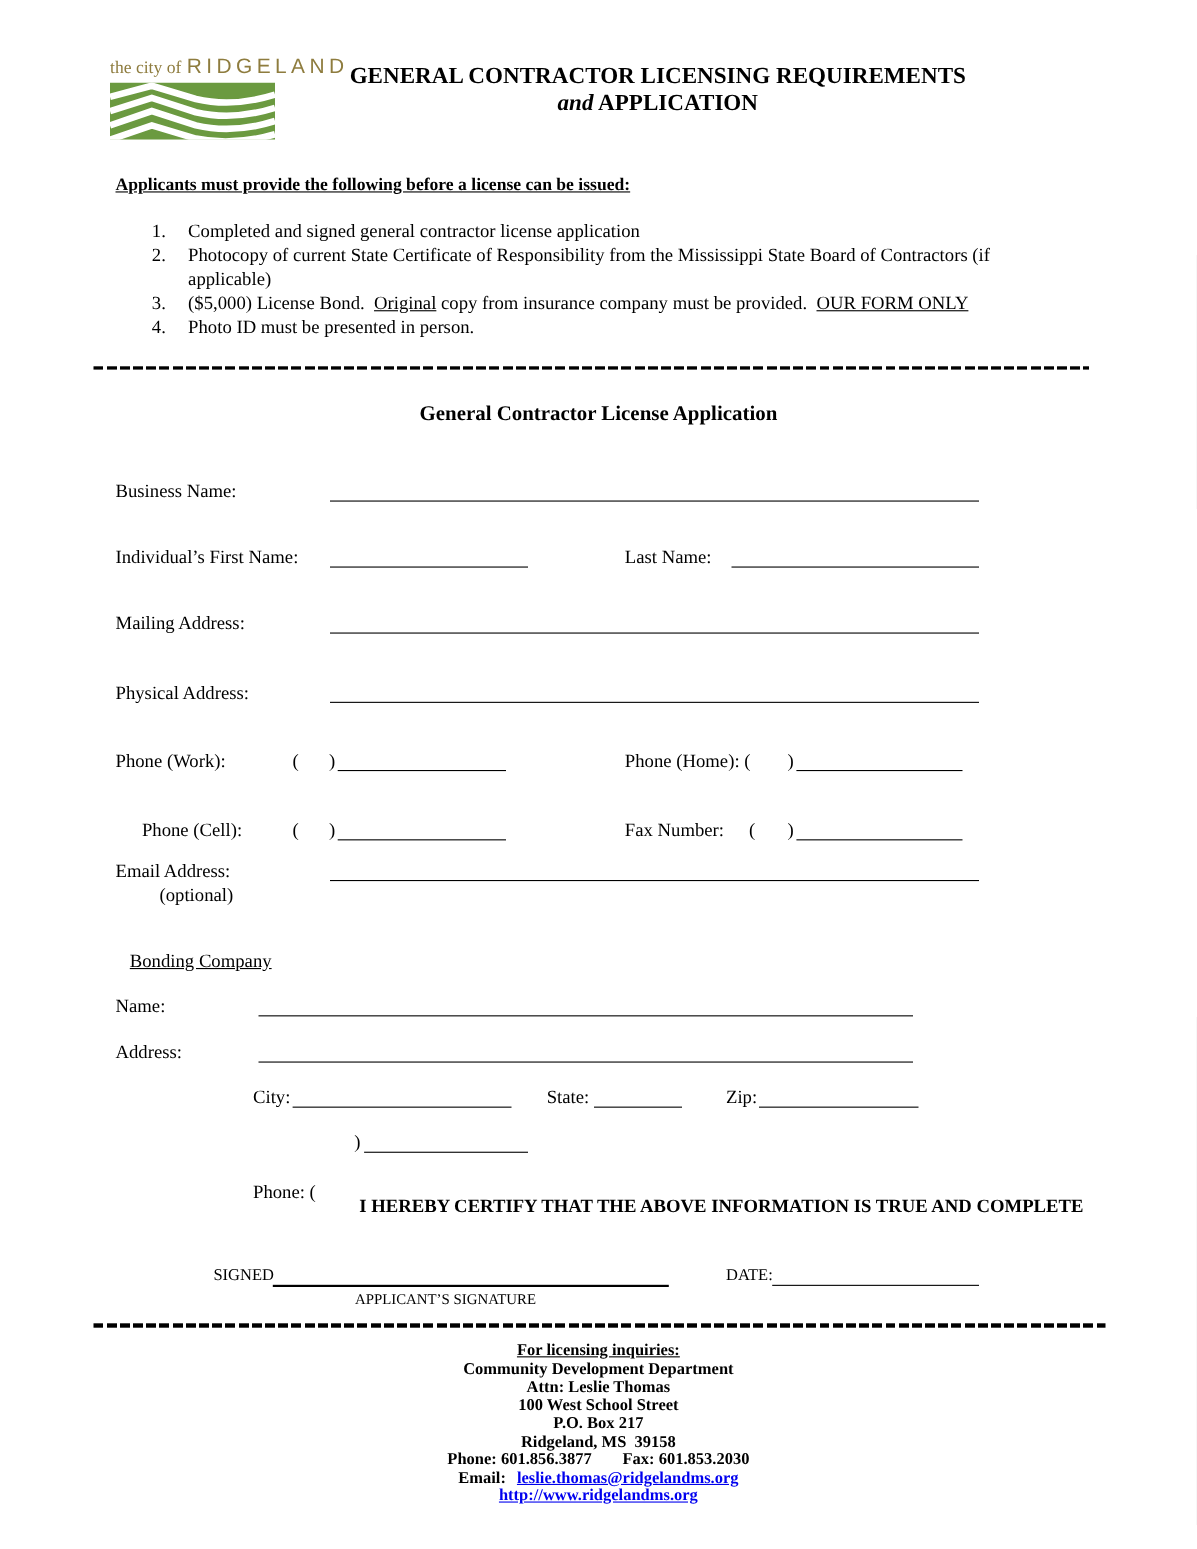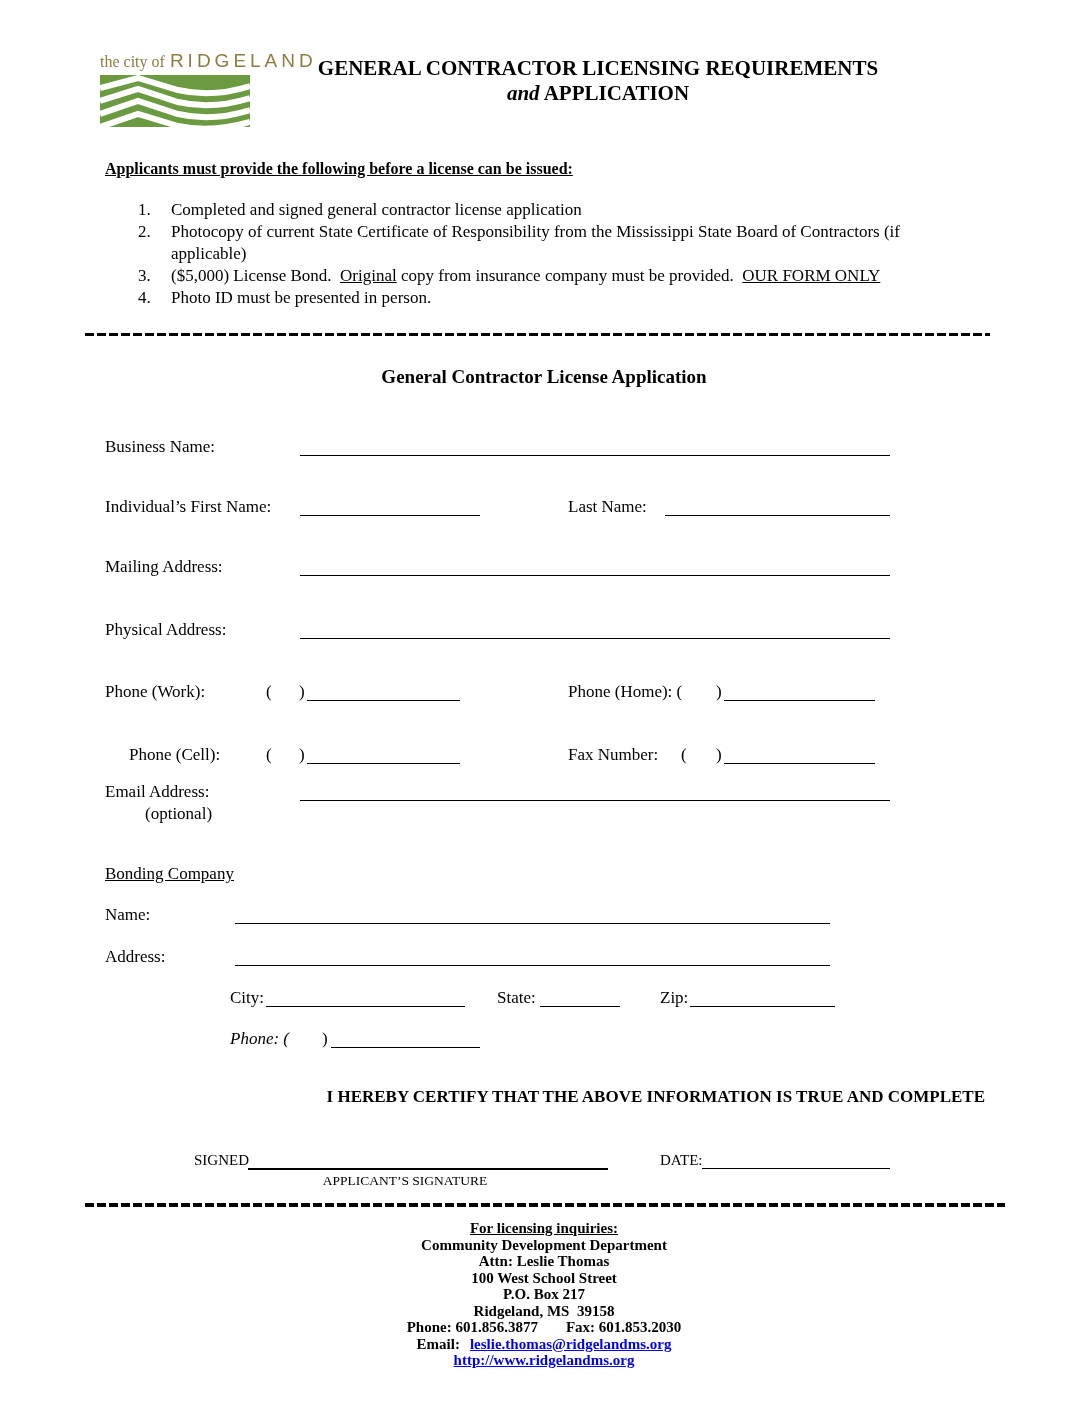--- a/index.html
+++ b/index.html
@@ -115,36 +115,36 @@
   <div class="blank" style="left:307px;top:763px;width:153px;"></div>
   <div class="abs lbl" style="left:568px;top:745px;">Fax Number:</div>
   <div class="abs lbl" style="left:681px;top:745px;">(</div>
   <div class="abs lbl" style="left:716px;top:745px;">)</div>
   <div class="blank" style="left:724px;top:763px;width:151px;"></div>
 
   <div class="abs lbl" style="left:105px;top:782px;">Email Address:</div>
   <div class="abs lbl" style="left:105px;top:804px;margin-left:40px;">(optional)</div>
   <div class="blank" style="left:300px;top:800px;width:590px;"></div>
 
-  <div class="abs lbl u" style="left:105px;top:864px;">Bonding Company</div>
+  <div class="abs lbl u" style="left:118px;top:864px;">Bonding Company</div>
 
   <div class="abs lbl" style="left:105px;top:905px;">Name:</div>
   <div class="blank" style="left:235px;top:923px;width:595px;"></div>
 
   <div class="abs lbl" style="left:105px;top:947px;">Address:</div>
   <div class="blank" style="left:235px;top:965px;width:595px;"></div>
 
   <div class="abs lbl" style="left:230px;top:988px;">City:</div>
   <div class="blank" style="left:266px;top:1006px;width:199px;"></div>
   <div class="abs lbl" style="left:497px;top:988px;">State:</div>
   <div class="blank" style="left:540px;top:1006px;width:80px;"></div>
   <div class="abs lbl" style="left:660px;top:988px;">Zip:</div>
   <div class="blank" style="left:690px;top:1006px;width:145px;"></div>
 
-  <div class="abs lbl" style="left:230px;top:1029px;font-style:italic;">Phone: (</div>
+  <div class="abs lbl" style="left:230px;top:1074px;">Phone: (</div>
   <div class="abs lbl" style="left:322px;top:1029px;">)</div>
   <div class="blank" style="left:331px;top:1047px;width:149px;"></div>
 
   <div class="abs cert" style="left:105px;top:1087px;">I HEREBY CERTIFY THAT THE ABOVE INFORMATION IS TRUE AND COMPLETE</div>
 
   <div class="abs sm" style="left:194px;top:1152px;">SIGNED</div>
   <div class="blank" style="left:248px;top:1168px;width:360px;border-bottom-width:2px;"></div>
   <div class="abs caption" style="left:310px;top:1173px;">APPLICANT’S SIGNATURE</div>
   <div class="abs sm" style="left:660px;top:1152px;">DATE:</div>
   <div class="blank" style="left:702px;top:1168px;width:188px;"></div>

